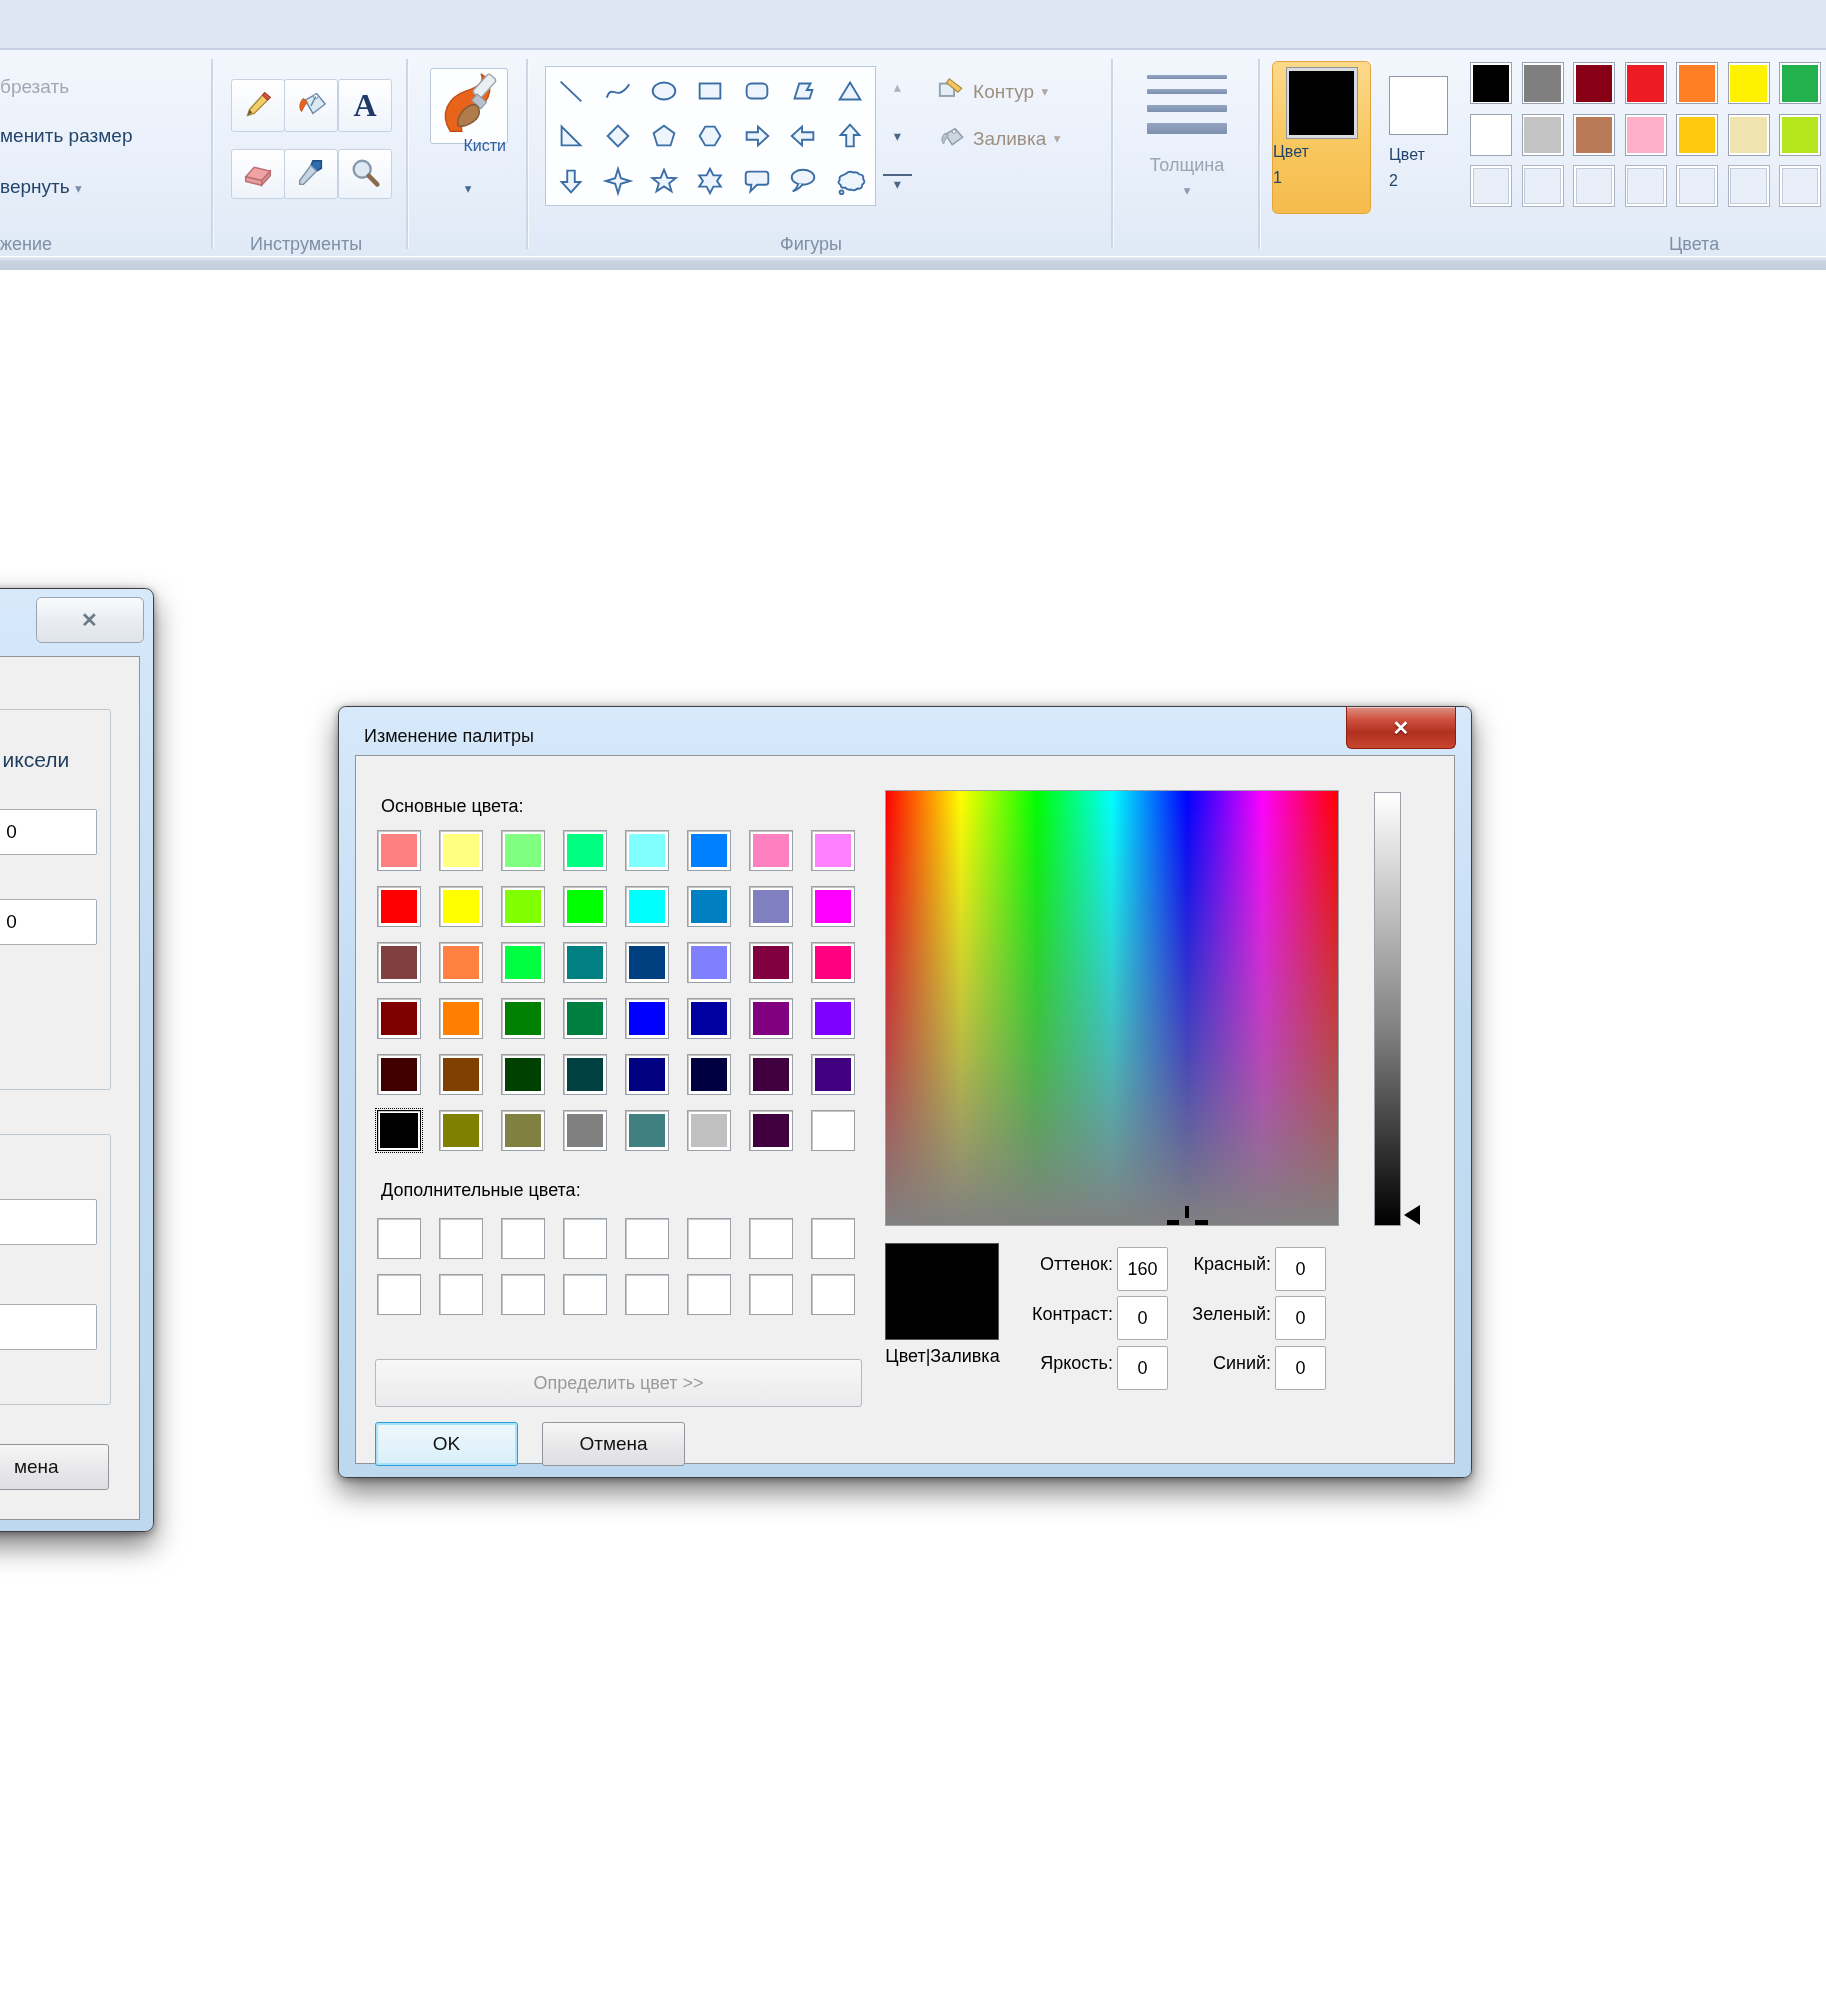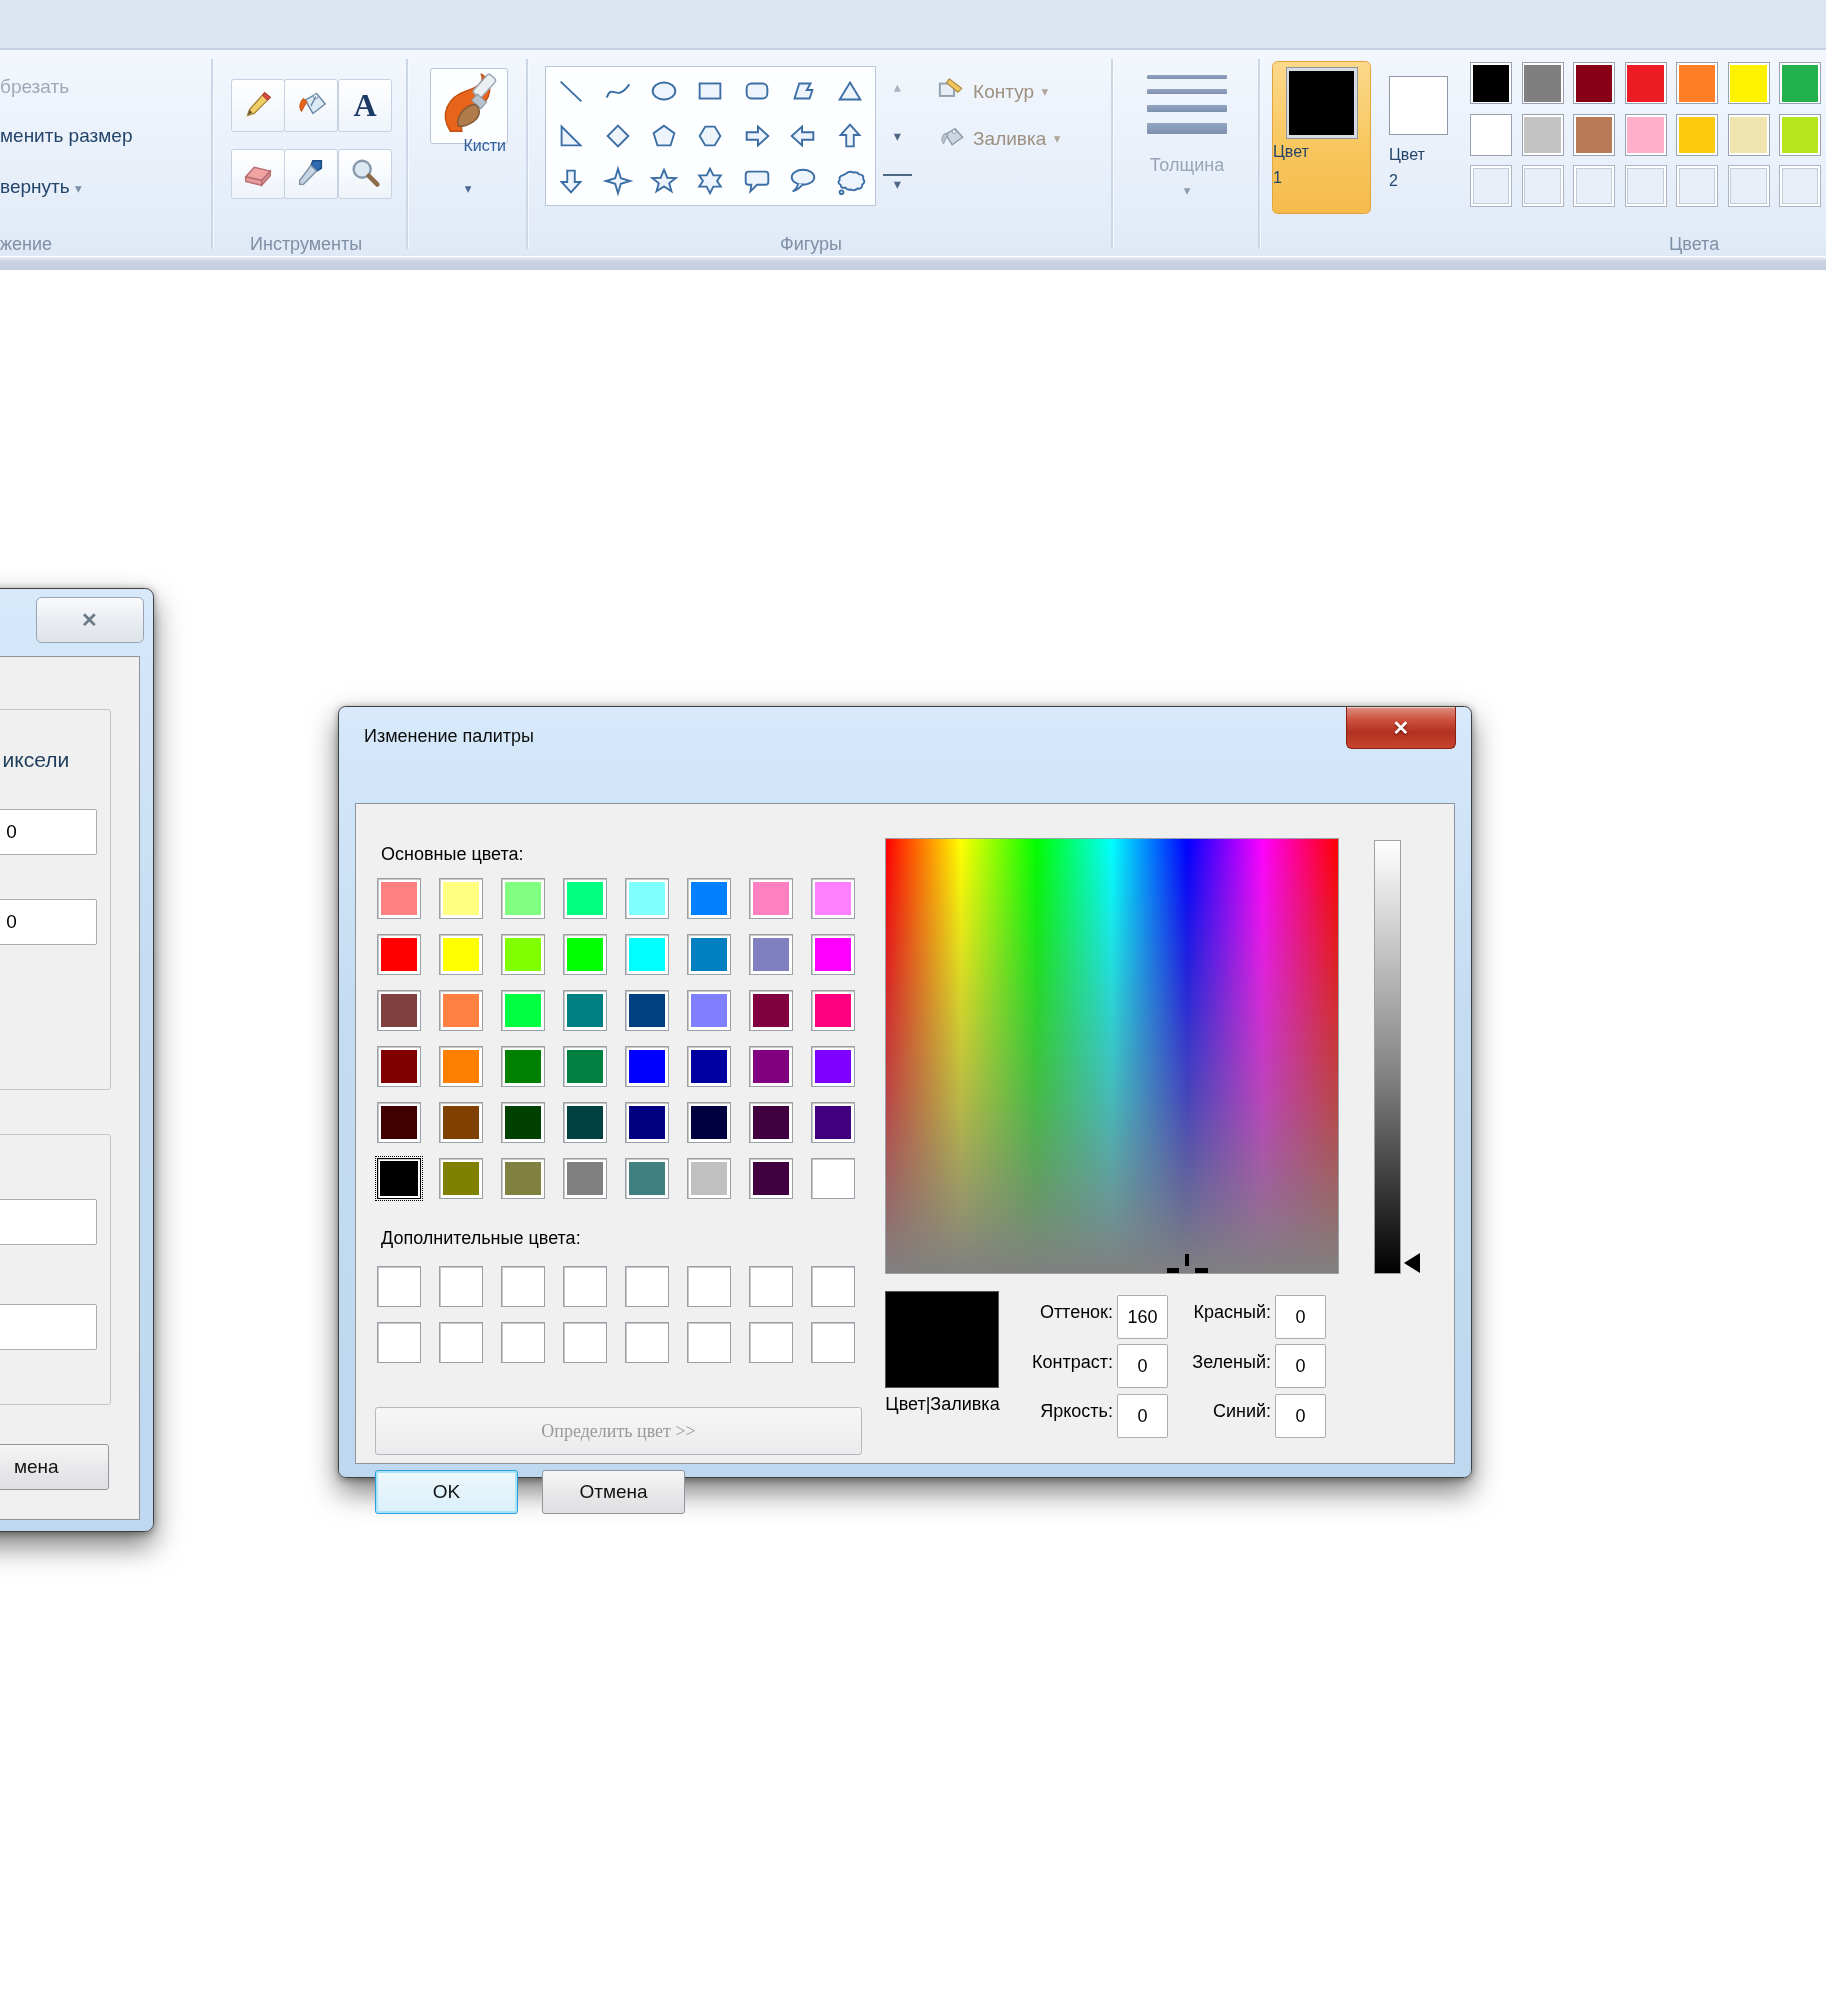--- a/index.html
+++ b/index.html
@@ -52,21 +52,21 @@
   .dlgcontent{background:#f0f0f0;border:1px solid #8f949a;}
   .closebtn-red{width:110px;height:42px;border:1px solid #8f1f10;border-top:none;border-radius:0 0 5.7px 5.7px;
            background:linear-gradient(#dd9183,#cf5240 30%,#b13120 62%,#c8452f);
            box-shadow:inset 0 1px 0 rgba(255,255,255,.55);color:#fff;font-size:20px;font-weight:bold;
            display:flex;align-items:center;justify-content:center;text-shadow:0 1px 1.9px #5a0e04;box-sizing:border-box;}
   .closebtn-gray{width:108px;height:46px;border:1px solid #98a4b2;border-radius:5.7px;
            background:linear-gradient(#fafbfc,#e9edf2 50%,#dfe4ea);
            color:#6c7a88;font-size:20px;font-weight:bold;display:flex;align-items:center;justify-content:center;box-sizing:border-box;}
   .btn{background:linear-gradient(#f6f6f6,#e8e8ea 55%,#dfdfe1);border:1px solid #8e959c;border-radius:2.9px;
        font-size:19px;color:#121212;display:flex;align-items:center;justify-content:center;box-sizing:border-box;}
-  .btn.disabled{color:#9a9a9a;background:linear-gradient(#f7f7f7,#ebebed);border-color:#b5b8bc;font-family:Liberation Serif, serif;}
+  .btn.disabled{color:#9a9a9a;background:linear-gradient(#f7f7f7,#ebebed);border-color:#b5b8bc;}
   .btn.default{border:1px solid #26a0da;background:linear-gradient(#eef8fc,#d9effa);
        box-shadow:inset 0 0 0 1.9px #a9e2f8;}
   .field{background:#fff;border:1px solid #a9acb2;border-radius:1.9px;font-size:18px;color:#000;
          display:flex;align-items:center;box-sizing:border-box;}
   .field.center{justify-content:center;}
   .dlabel{font-size:18px;color:#000;white-space:nowrap;}
   .rlabel{font-size:18px;color:#000;text-align:right;white-space:nowrap;}
   .groupbox{border:1px solid #bcc7d0;border-radius:2.9px;}
 
   
@@ -420,21 +420,21 @@
       <div class="abs field" style="left:316px;top:542px;width:99px;height:46px;padding-left:7.6px;font-size:19px;"></div>
       <div class="abs field" style="left:316px;top:647px;width:99px;height:46px;padding-left:7.6px;font-size:19px;"></div>
       <div class="abs btn" style="left:76px;top:787px;width:351px;height:46px;justify-content:flex-end;padding-right:49px;">мена</div>
     </div>
   </div>
 
   <div class="abs aerodlg" style="left:338px;top:706px;width:1132px;height:770px;">
     <div class="abs dlgtitle" style="left:25px;top:19px;">Изменение палитры</div>
     <div class="abs closebtn-red" style="right:15px;top:0;">✕</div>
 
-    <div class="abs dlgcontent" style="left:16px;top:48px;right:16px;bottom:13.3px;margin-top:48px;">
+    <div class="abs dlgcontent" style="left:16px;top:48px;right:16px;bottom:13.3px;">
 
       <div class="abs dlabel" style="left:25px;top:40px;">Основные цвета:</div>
       <div class="abs cgrid" style="left:21px;top:74px;" id="basic-grid">
           <div class="cswatch">
             <div style="background: rgb(255, 128, 128);"></div>
           </div>
           <div class="cswatch">
             <div style="background: rgb(255, 255, 128);"></div>
           </div>
           <div class="cswatch">

